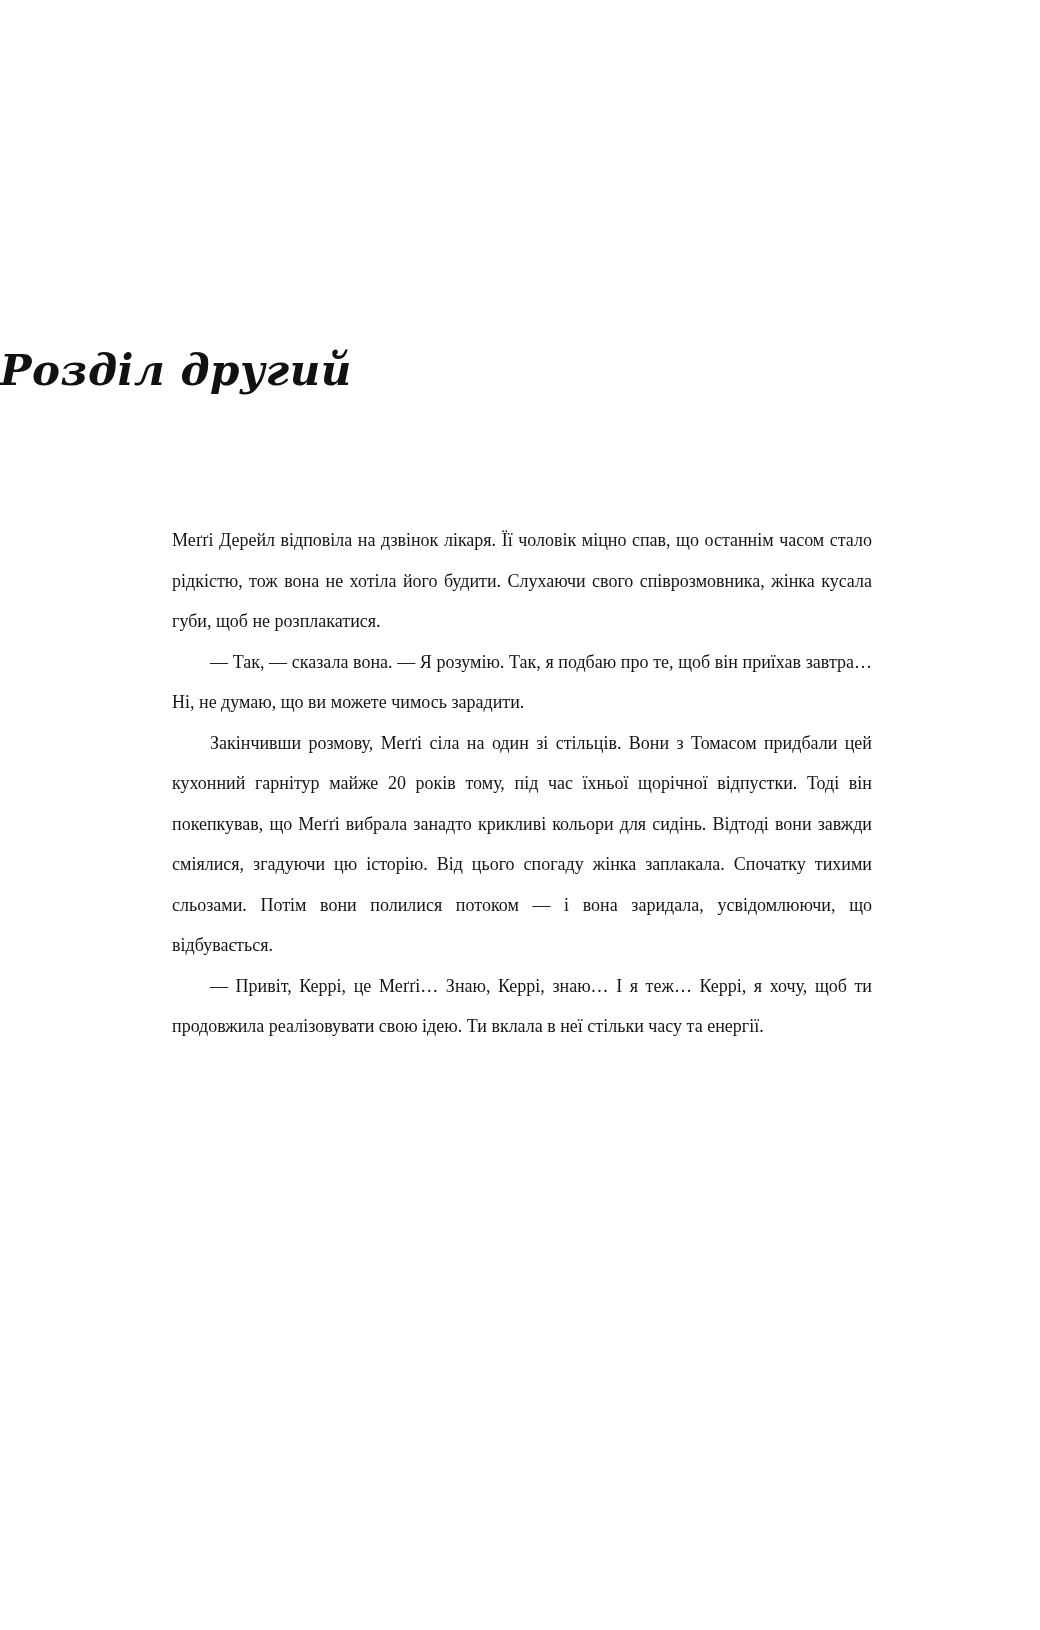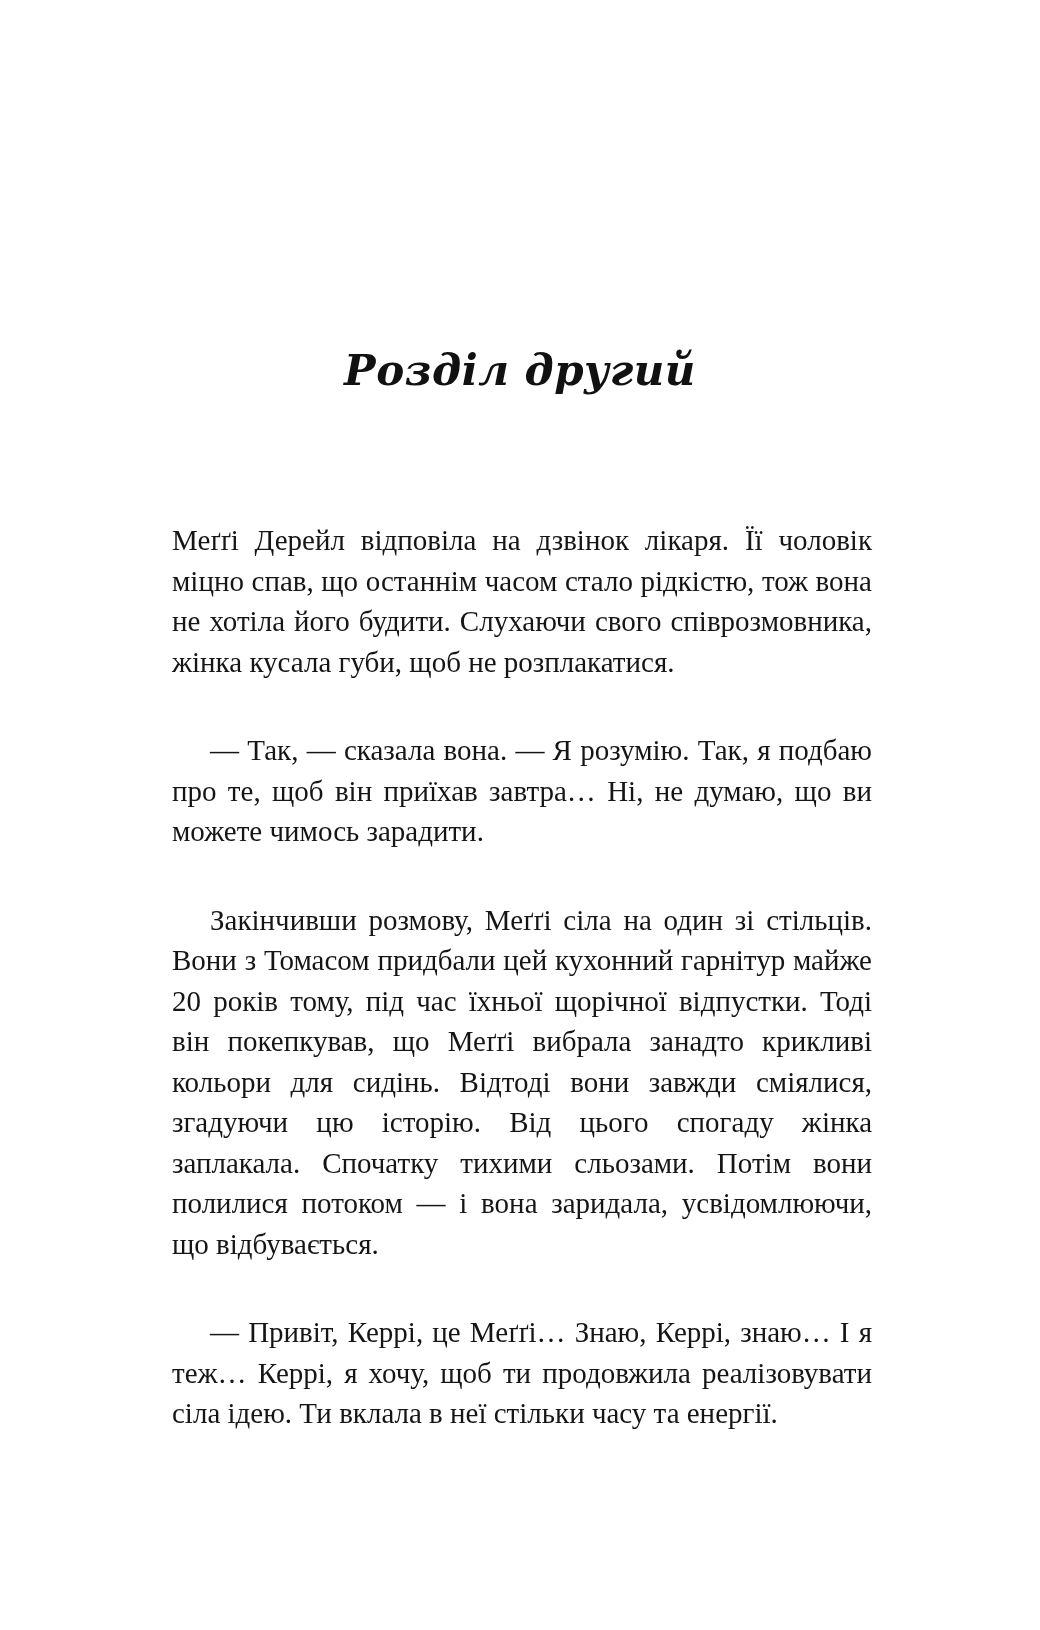--- a/index.html
+++ b/index.html
@@ -19,58 +19,56 @@
     position: relative;
     width: 1040px;
     height: 1630px;
     box-sizing: border-box;
   }
   .chapter-title {
     position: absolute;
     top: 318px;
     left: 0;
     width: 1040px;
-    text-align: center;
     font-family: "DejaVu Serif", "Liberation Serif", serif;
     font-style: italic;
     font-weight: bold;
     font-size: 42px;
     letter-spacing: 0.5px;
     color: #111111;
   }
   .body-text {
     position: absolute;
     top: 520px;
     left: 172px;
     width: 700px;
   }
   .body-text p {
     margin: 0;
-    font-size: 29px;
+    font-size: 18px;
     line-height: 40.5px;
     text-align: justify;
     text-justify: inter-word;
     color: #151515;
     hyphens: manual;
   }
   .body-text p.indent {
     text-indent: 38px;
-    margin-top: 48px;
   }
   .body-text p.first {
     text-indent: 0;
   }
 </style>
 </head>
 <body>
 
 <div class="page">
 
   <h1 class="chapter-title">Розділ другий</h1>
 
   <div class="body-text">
     <p class="first">Меґґі Дерейл відповіла на дзвінок лікаря. Її чоловік міцно спав, що останнім часом стало рідкістю, тож вона не хотіла його будити. Слухаючи свого співрозмовника, жінка кусала губи, щоб не розплакатися.</p>
     <p class="indent">— Так, — сказала вона. — Я розумію. Так, я подбаю про те, щоб він приїхав завтра… Ні, не думаю, що ви можете чимось зарадити.</p>
     <p class="indent">Закінчивши розмову, Меґґі сіла на один зі стільців. Вони з Томасом придбали цей кухонний гарнітур майже 20 років тому, під час їхньої щорічної відпустки. Тоді він покепкував, що Меґґі вибрала занадто крикливі кольори для сидінь. Відтоді вони завжди сміялися, згадуючи цю історію. Від цього спогаду жінка заплакала. Спочатку тихими сльозами. Потім вони полилися потоком — і вона заридала, усвідомлюючи, що відбувається.</p>
-    <p class="indent">— Привіт, Керрі, це Меґґі… Знаю, Керрі, знаю… І я теж… Керрі, я хочу, щоб ти продовжила реалізовувати сіла ідею. Ти вклала в неї стільки часу та енергії.</p>
+    <p class="indent">— Привіт, Керрі, це Меґґі… Знаю, Керрі, знаю… І я теж… Керрі, я хочу, щоб ти продовжила реалізовувати свою ідею. Ти вклала в неї стільки часу та енергії.</p>
   </div>
 
 </div>
 
 </body></html>

